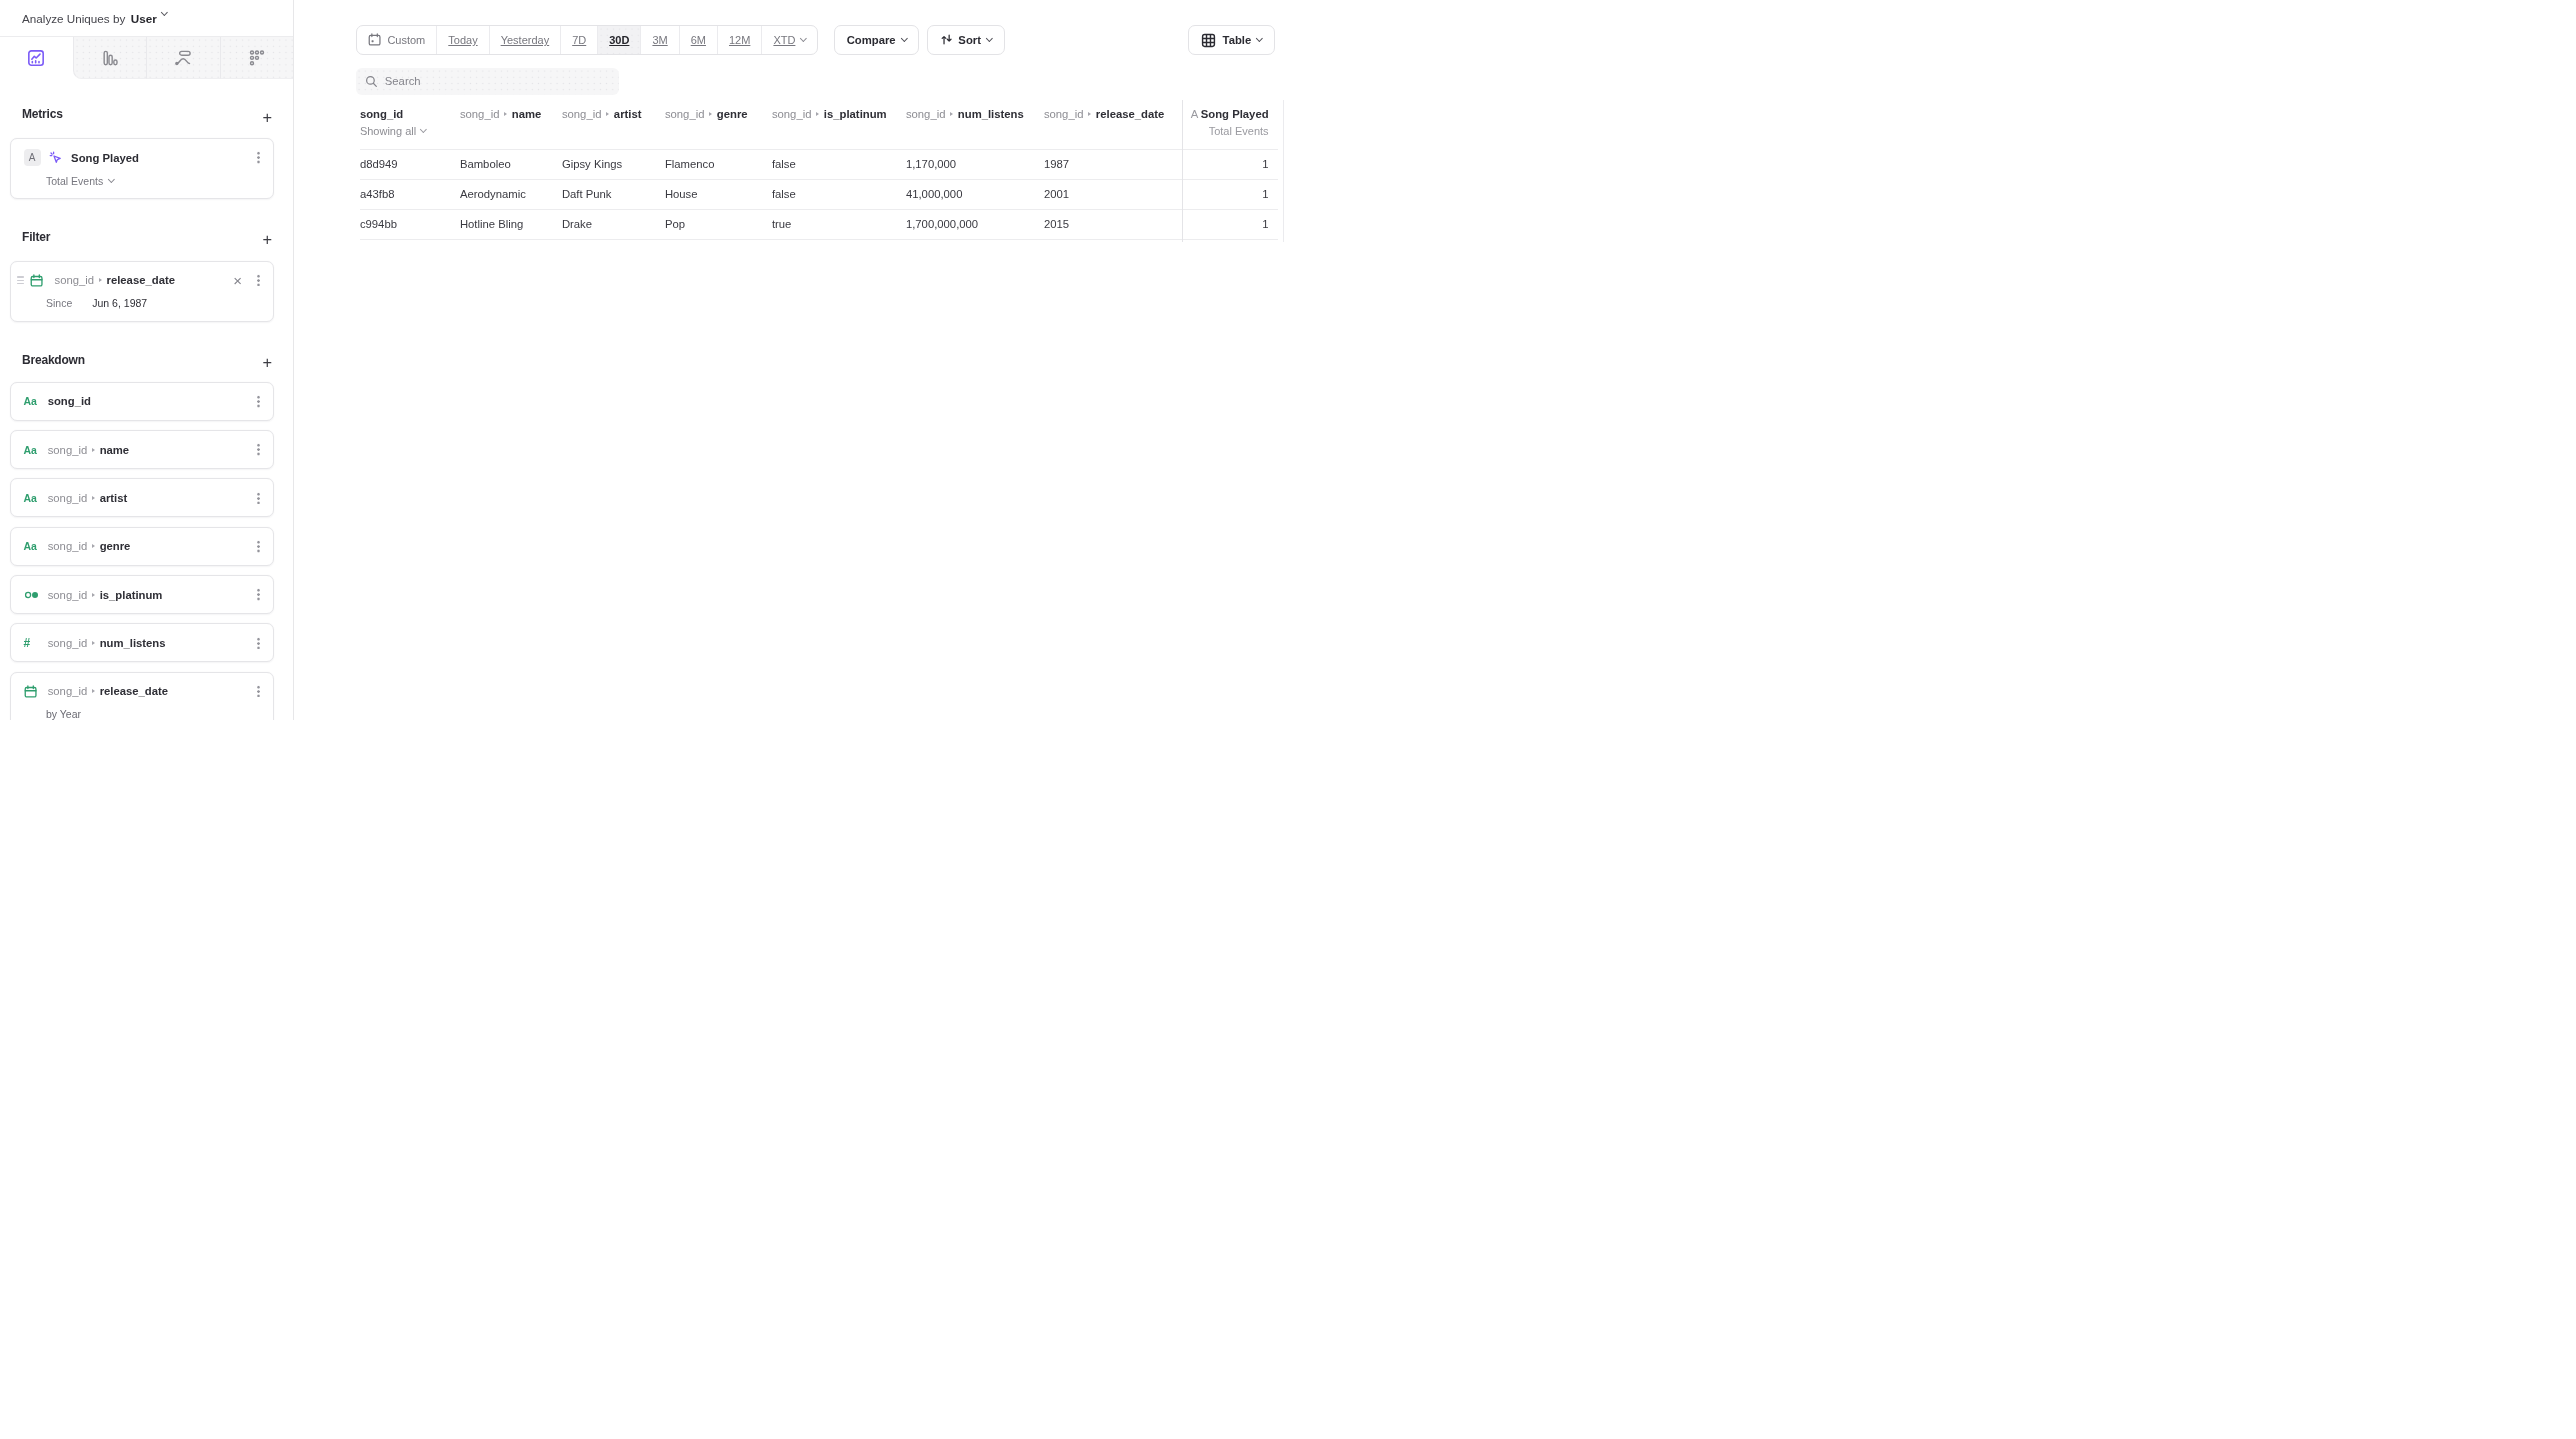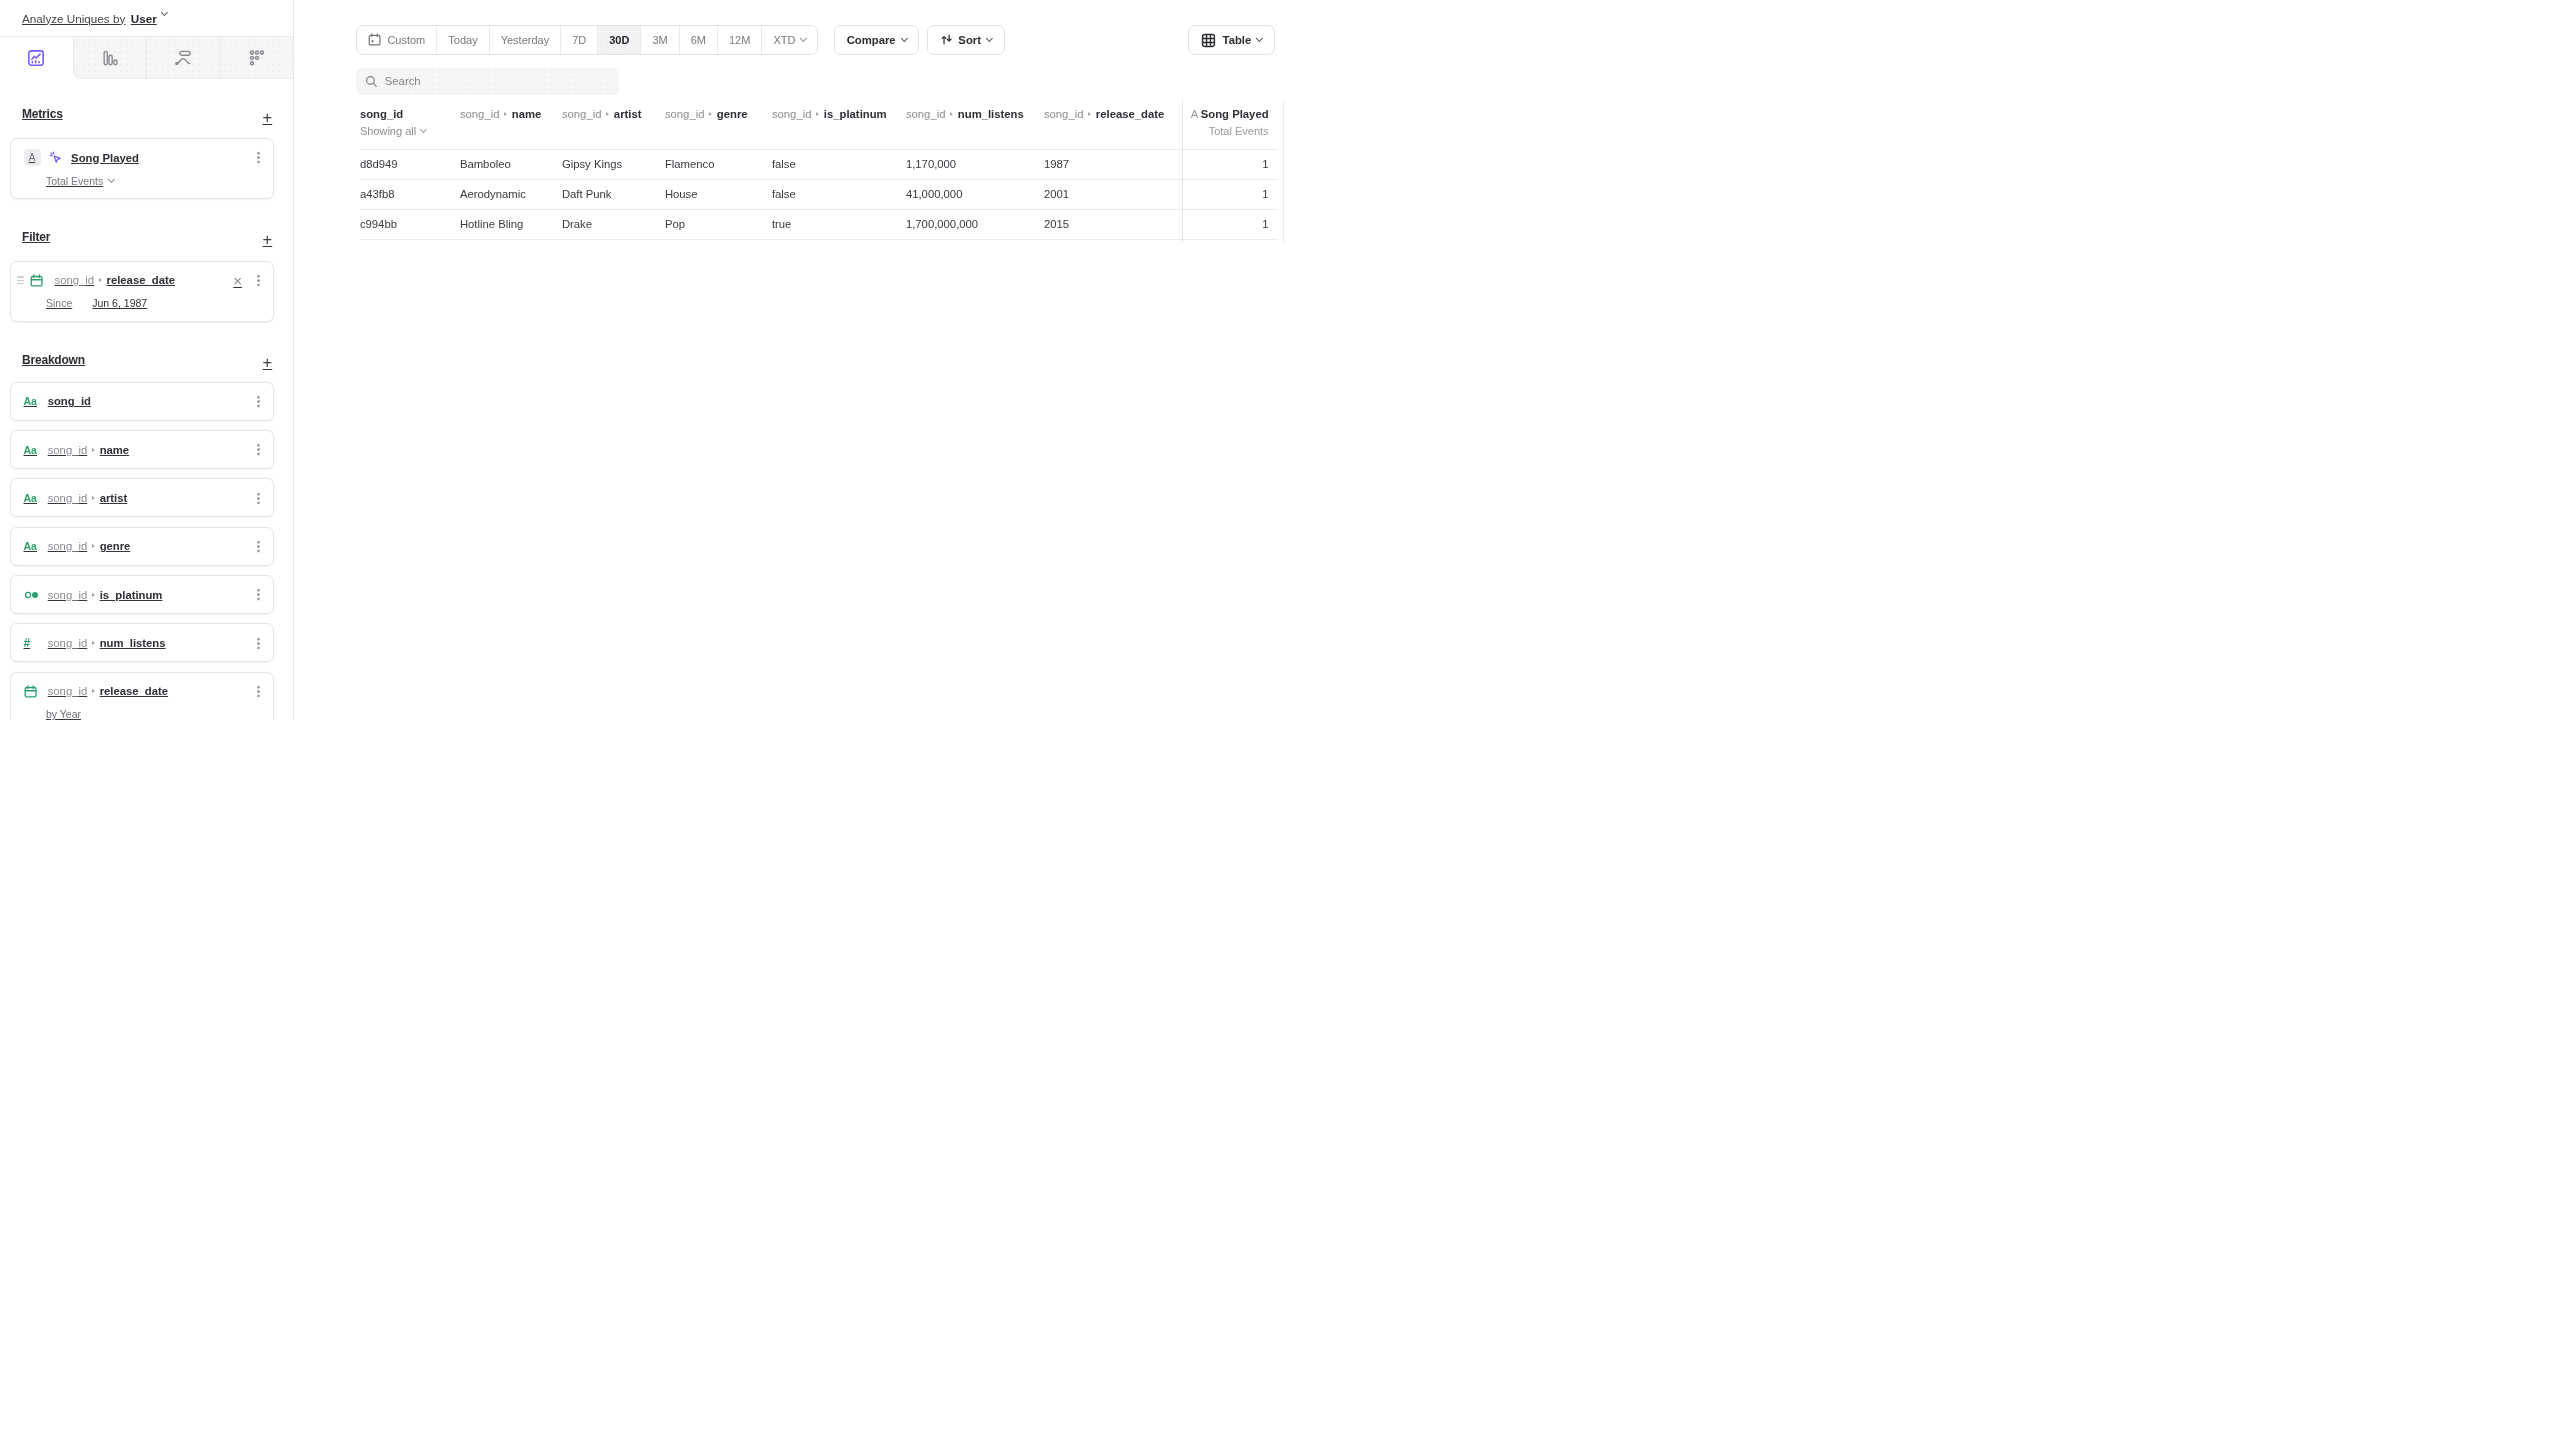--- a/index.html
+++ b/index.html
@@ -7,21 +7,21 @@
   body {
     font-family:"Liberation Sans", sans-serif;
     color:#35353b;
     width:1288px; height:720px;
     overflow:hidden;
     -webkit-font-smoothing:antialiased;
   }
   .app { display:flex; width:1288px; height:720px; background:#fff; }
 
   
-  .sidebar { width:294px; min-width:294px; border-right:0.8px solid #e7e7e9; display:flex; flex-direction:column; background:#fff;text-decoration:underline; }
+  .sidebar { width:294px; min-width:294px; border-right:0.8px solid #e7e7e9; display:flex; flex-direction:column; background:#fff; }
   .sb-header { height:37px; display:flex; align-items:center; padding-left:22px; border-bottom:0.8px solid #ececee; font-size:11.7px; color:#45454c; }
   .sb-header .entity { display:flex; align-items:flex-start; margin-left:5.5px; font-weight:bold; color:#27272d; cursor:pointer; }
   .chev { display:inline-block; width:4.7px; height:4.7px; border-right:1.2px solid currentColor; border-bottom:1.2px solid currentColor; transform:rotate(45deg); margin-left:5.5px; position:relative; top:-1.6px; color:#55555c; }
   .tabbar { height:42px; display:flex; }
   .tab { flex:1; display:flex; align-items:center; justify-content:center; cursor:pointer; }
   .dotbg { background-color:#f6f6f7; background-image:radial-gradient(circle,#e2e2e6 0.8px,transparent 0.9px); background-size:6.2px 6.2px; }
   .tab.gray { border-bottom:0.8px solid #efeff1; }
   .tab.gray.first { border-left:0.8px solid #e9e9ec; border-bottom-left-radius:8.6px; }
   .tab.gray + .tab.gray { border-left:0.8px solid #e9e9ec; }
 
@@ -58,21 +58,21 @@
   .bd-icon { width:18.7px; margin-right:5.5px; display:flex; align-items:center; flex:none; color:#2f9e6e; }
   .icon-string::before { content:"Aa"; font-size:10.5px; font-weight:bold; color:#2f9e6e; }
   .icon-number::before { content:"#"; font-size:12px; font-weight:bold; color:#2f9e6e; }
   .bd-sub { padding:0 0 11px 35px; font-size:10.5px; color:#6b6b73; margin-top:-1.6px; cursor:pointer; }
 
   
   .main { flex:1; padding-left:62px; position:relative; }
   .toolbar { display:flex; align-items:center; margin-top:25px; height:30px; padding-right:13.2px; }
   .seg-control { display:flex; align-items:stretch; height:30px; border:0.8px solid #e3e3e6; border-radius:7px; background:#fff; overflow:hidden; }
   .seg { display:flex; align-items:center; padding:0 11px; font-size:11px; color:#77777e; cursor:pointer; white-space:nowrap; }
-  .seg + .seg { border-left:0.8px solid #ebebee; }
+  .seg + .seg { border-left:0.8px solid #ebebee;text-decoration:underline; }
   .seg.selected { color:#26262c; font-weight:bold; background-color:#f2f2f4; background-image:radial-gradient(circle,#e3e3e7 0.8px,transparent 0.9px); background-size:6.2px 6.2px; }
   .seg .cal-icon { margin-right:6.2px; display:flex; }
   .seg .chev { color:#8a8a91; }
   .btn { display:flex; align-items:center; height:30px; border:0.8px solid #e3e3e6; border-radius:7px; padding:0 11.7px; font-size:11.3px; font-weight:bold; color:#2b2b32; background:#fff; cursor:pointer; }
   .btn .chev { color:#4d4d54; margin-left:6.2px; }
   .btn-compare { margin-left:16.4px; }
   .btn-sort { margin-left:7.8px; }
   .btn-sort svg { margin-right:5.5px; }
   .btn-table { margin-left:auto; }
   .btn-table svg { margin-right:7px; }

